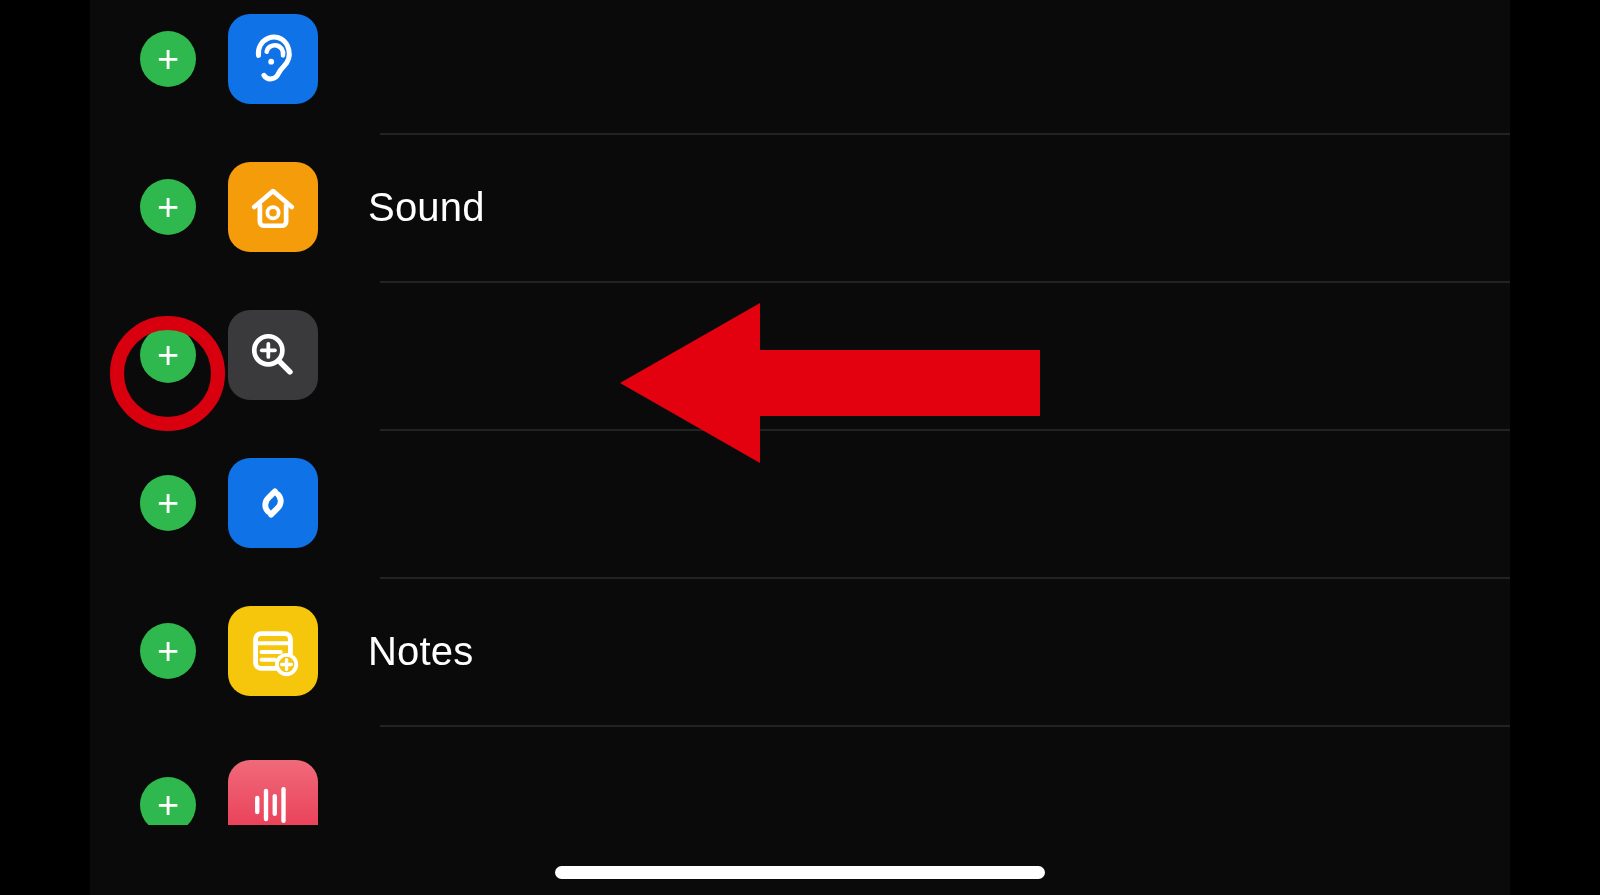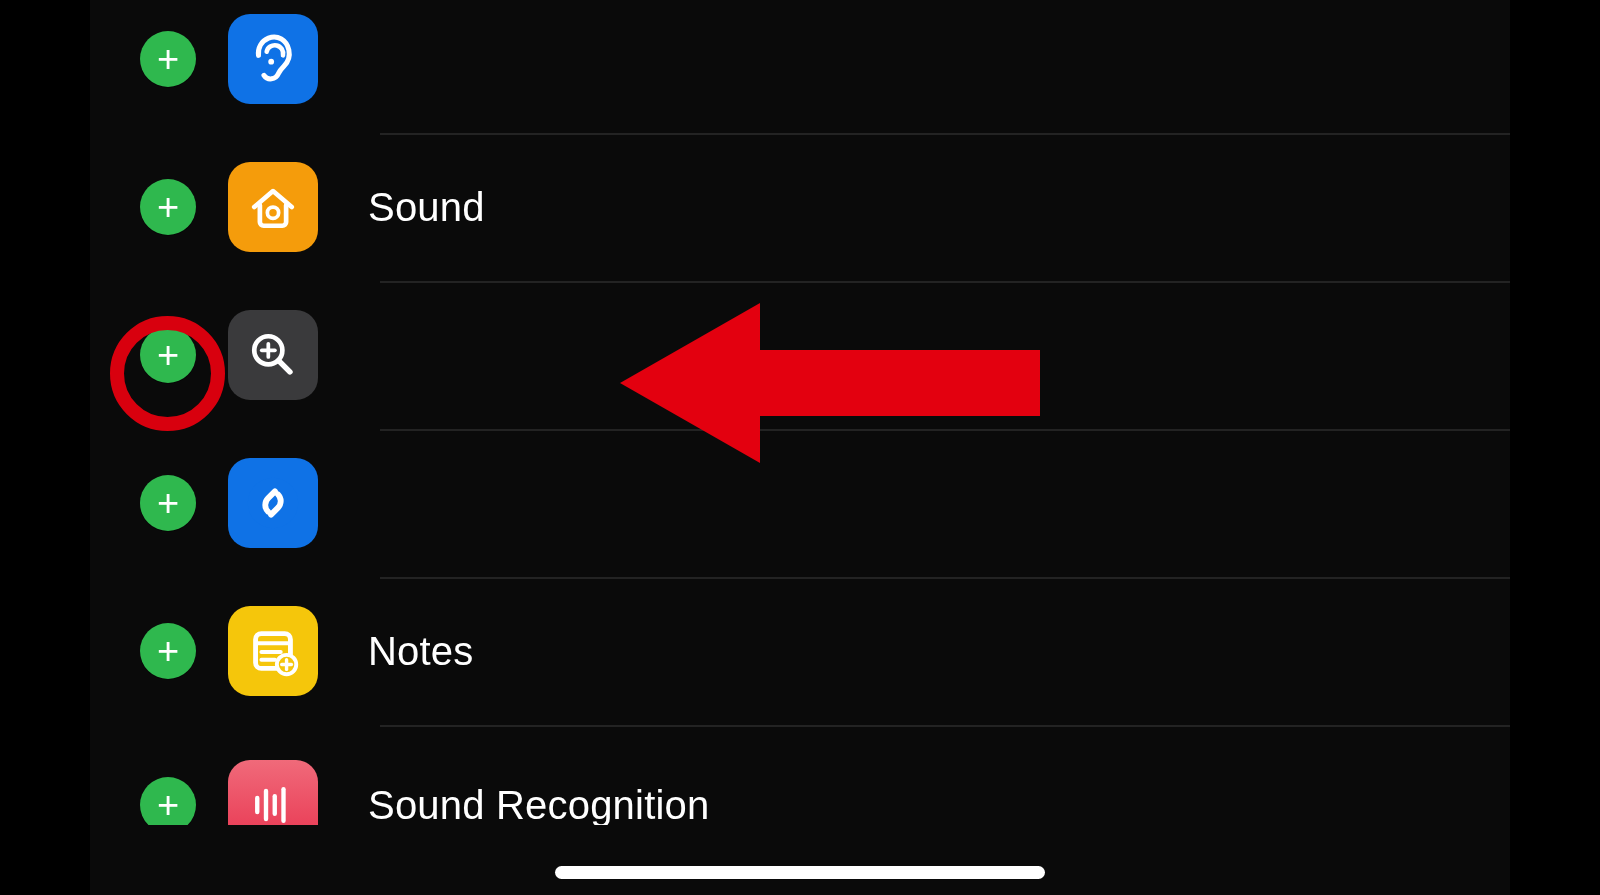--- a/index.html
+++ b/index.html
@@ -112,21 +112,20 @@
             <span class="plus">+</span>
           </div>
         <div class="appicon" style="background:linear-gradient(180deg,#f06a7a,#e8344f);margin-top:60px;">
           <svg width="56" height="56" viewBox="0 0 64 64" fill="none">
             <line x1="14" y1="24" x2="14" y2="40" stroke="#fff" stroke-width="5" stroke-linecap="round"></line>
             <line x1="24" y1="16" x2="24" y2="48" stroke="#fff" stroke-width="5" stroke-linecap="round"></line>
             <line x1="34" y1="22" x2="34" y2="42" stroke="#fff" stroke-width="5" stroke-linecap="round"></line>
             <line x1="44" y1="14" x2="44" y2="50" stroke="#fff" stroke-width="5" stroke-linecap="round"></line>
           </svg>
         </div>
-        <div class="label" style="margin-top:60px;">Sound Recognition</div>
       </div>
 
     </div>
 
     <div class="anno-circle" style="left:20px;top:316px;"></div>
 
     <svg class="anno-arrow" style="left:530px;top:298px;" width="430" height="170" viewBox="0 0 430 170">
       <polygon points="0,85 140,5 140,52 420,52 420,118 140,118 140,165" fill="#e3000f"></polygon>
     </svg>
 

